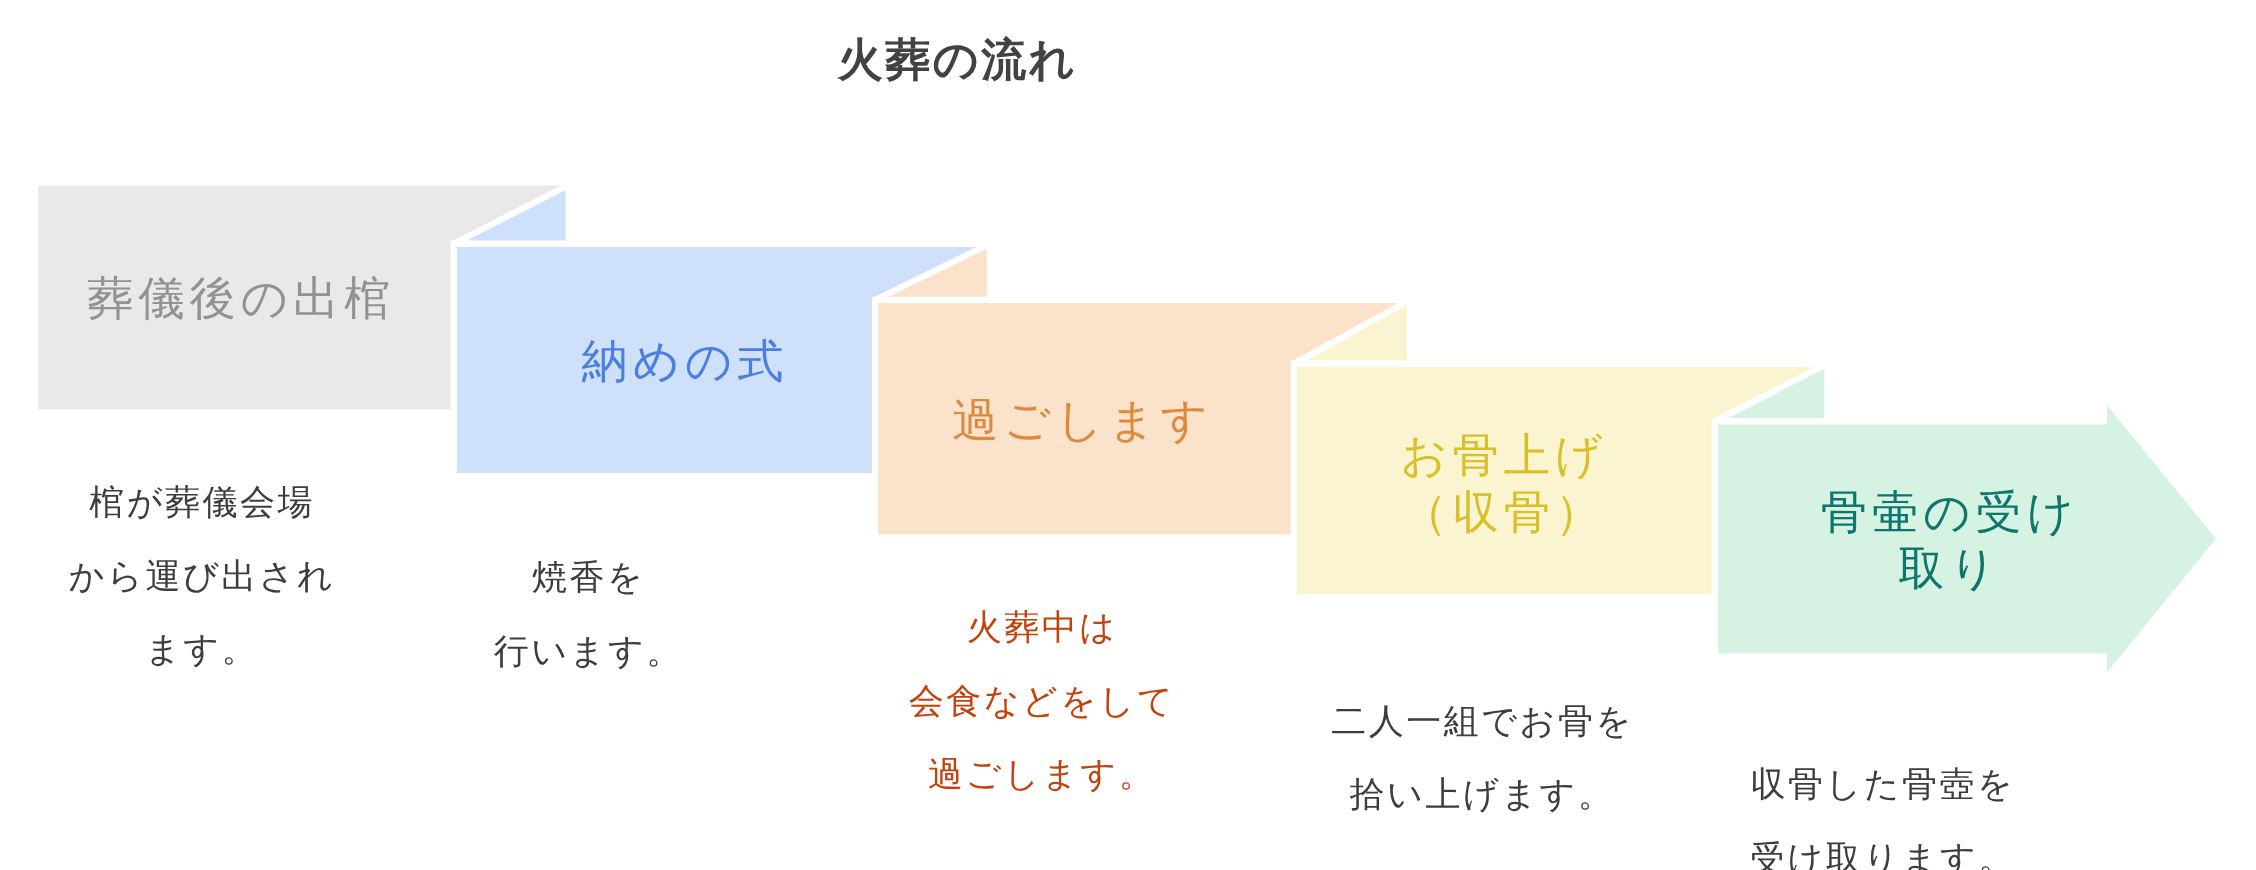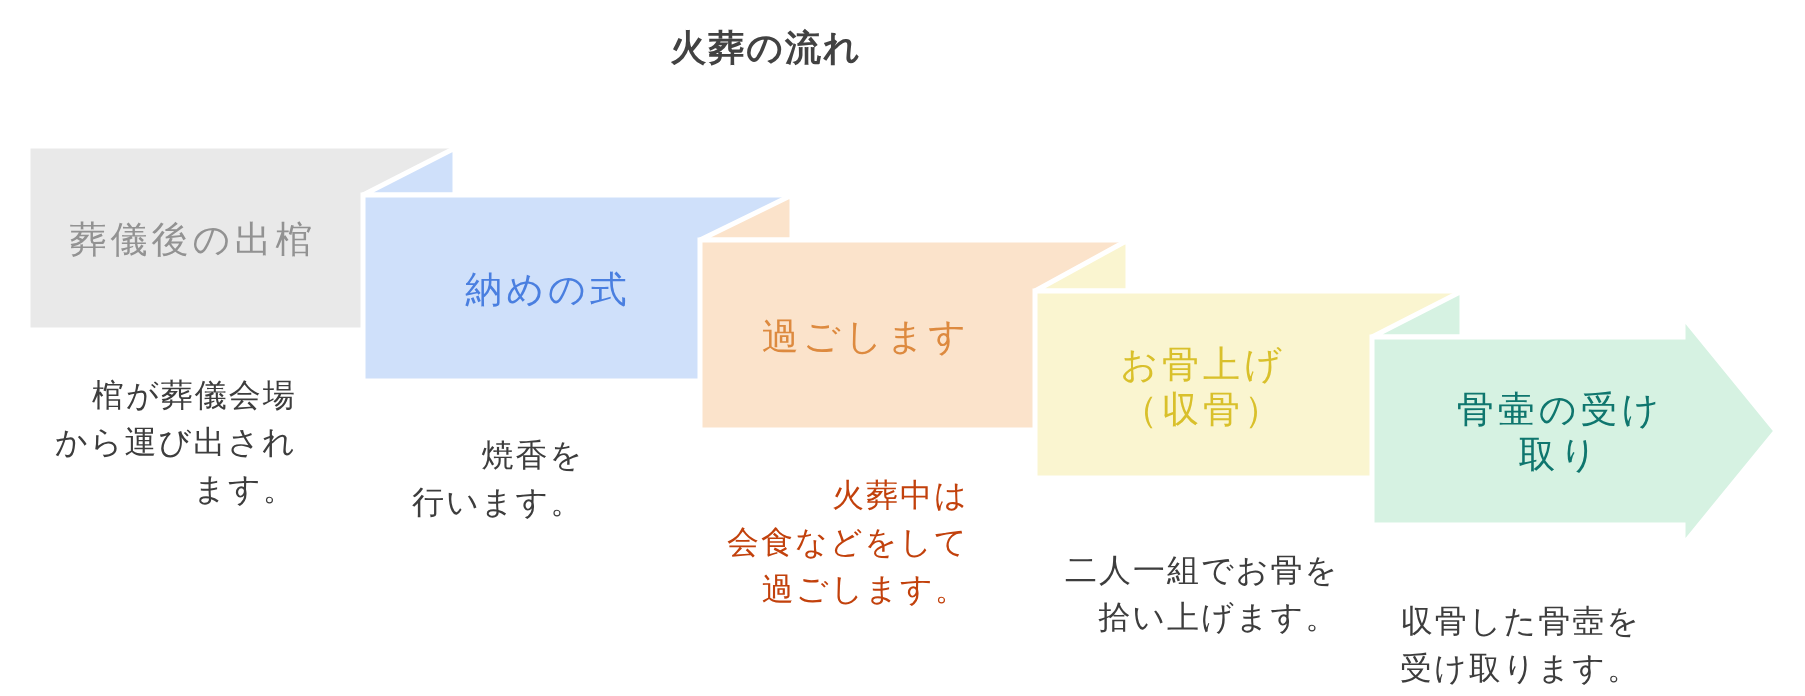--- a/index.html
+++ b/index.html
@@ -40,36 +40,36 @@
     position: absolute;
     transform: translate(-50%, -50%);
     font-size: 37px;
     letter-spacing: 4px;
     line-height: 45px;
     text-align: center;
     white-space: pre-line;
   }
   .step-desc {
     position: absolute;
-    font-size: 32px;
+    font-size: 28px;
     letter-spacing: 2px;
-    line-height: 47px;
-    text-align: right;
+    line-height: 59px;
+    text-align: center;
     white-space: pre-line;
     color: #3d3d3d;
   }
   
   .label-1 { left: 193px;  top: 239px; }
   .label-2 { left: 548px;  top: 289px; }
   .label-3 { left: 866px;  top: 336px; }
   .label-4 { left: 1203px; top: 387px; }
   .label-5 { left: 1560px; top: 432px; }
   
   .desc-1 { left: 55px;   top: 372px; }
-  .desc-2 { left: 412px;  top: 432px; }
+  .desc-2 { left: 395px;  top: 432px; }
   .desc-3 { left: 727px;  top: 472px; }
   .desc-4 { left: 1065px; top: 547px; }
   .desc-5 { left: 1400px; top: 598px; }
 </style>
 </head>
 <body>
 
 <div class="canvas">
 
   <svg class="shapes-svg" width="1805" height="696" viewBox="0 0 1805 696">

